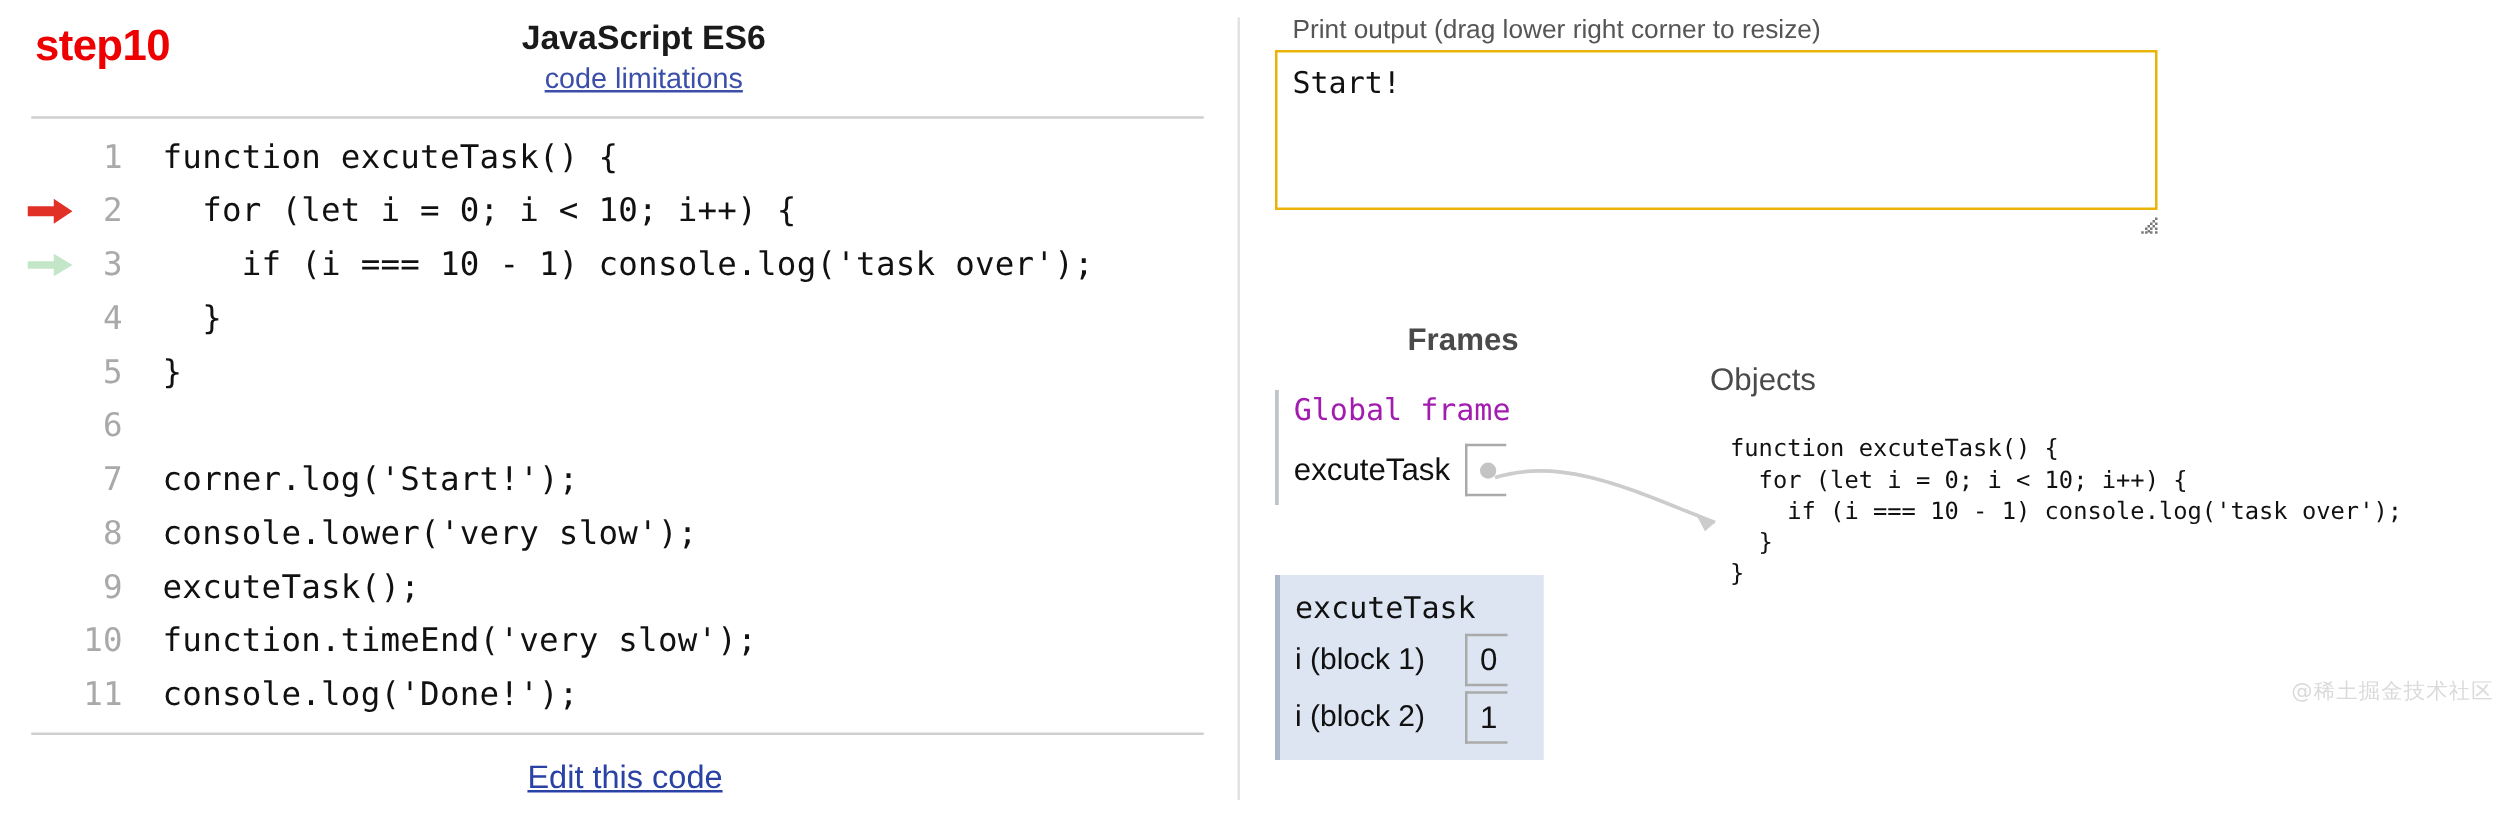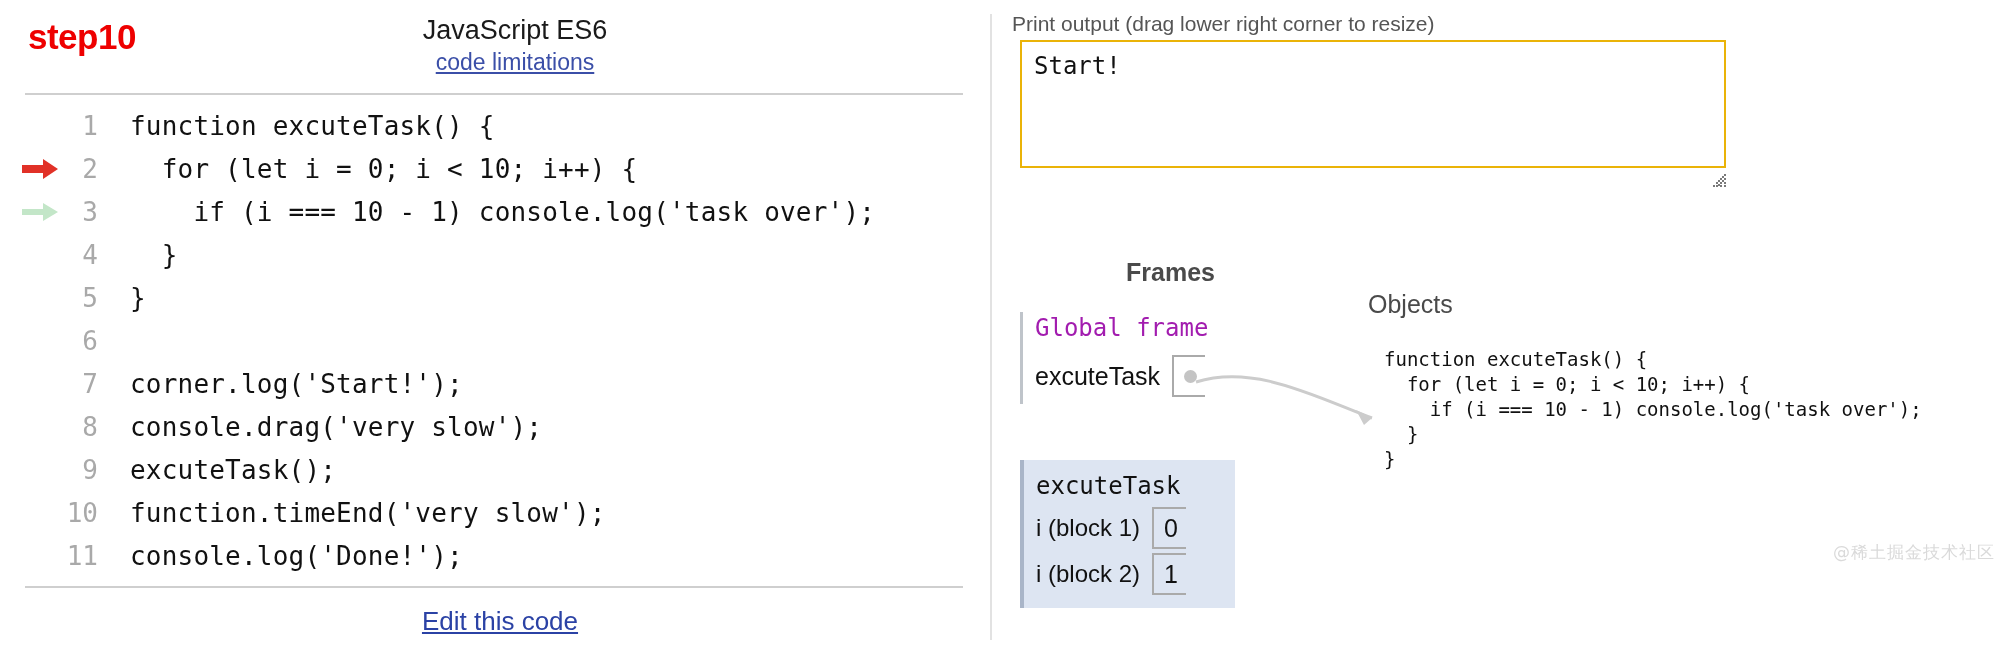--- a/index.html
+++ b/index.html
@@ -68,20 +68,21 @@
     left: 0;
     right: 0;
     top: 15px;
     text-align: center;
     padding-left: 40px;
   }
   .lang-name {
     font-size: 27px;
     color: #1a1a1a;
     line-height: 1.18;
+    font-weight: bold;
   }
   .lang-link {
     font-size: 23px;
     color: #3b4fa8;
     text-decoration: underline;
     cursor: pointer;
     line-height: 1.25;
     display: inline-block;
     margin-top: 1px;
   }
@@ -155,21 +156,21 @@
     font-size: 26px;
     color: #2b42a5;
     text-decoration: underline;
     cursor: pointer;
     margin-top: 42px;
   }
 
   
   .print-label {
     position: absolute;
-    left: 0;
+    left: 22px;
     top: 12px;
     font-size: 21px;
     color: #555555;
   }
   .print-box {
     position: absolute;
     left: 8px;
     top: 40px;
     width: 706px;
     height: 128px;
@@ -260,21 +261,21 @@
     border-left: 4px solid #a9b5c8;
     box-sizing: border-box;
     padding: 12px 10px 16px 12px;
   }
   .call-frame-title {
     font-family: "DejaVu Sans Mono", monospace;
     font-size: 24px;
     color: #111111;
     margin-bottom: 8px;
   }
-  .call-frame .var-row { margin-top: 10px; }
+  .call-frame .var-row { margin-top: 10px; gap: 20px; }
   .call-frame .var-name { font-size: 24px; }
   .call-frame .var-box {
     background: transparent;
     min-width: 34px;
   }
 
   
   .object-code {
     position: absolute;
     left: 372px;
@@ -372,21 +373,21 @@
 
       <div class="code-line">
         <div class="arrow-cell"></div>
         <div class="lineno">7</div>
         <div class="linecode">corner.log('Start!');</div>
       </div>
 
       <div class="code-line">
         <div class="arrow-cell"></div>
         <div class="lineno">8</div>
-        <div class="linecode">console.drag('very slow');</div>
+        <div class="linecode">console.lower('very slow');</div>
       </div>
 
       <div class="code-line">
         <div class="arrow-cell"></div>
         <div class="lineno">9</div>
         <div class="linecode">excuteTask();</div>
       </div>
 
       <div class="code-line">
         <div class="arrow-cell"></div>

